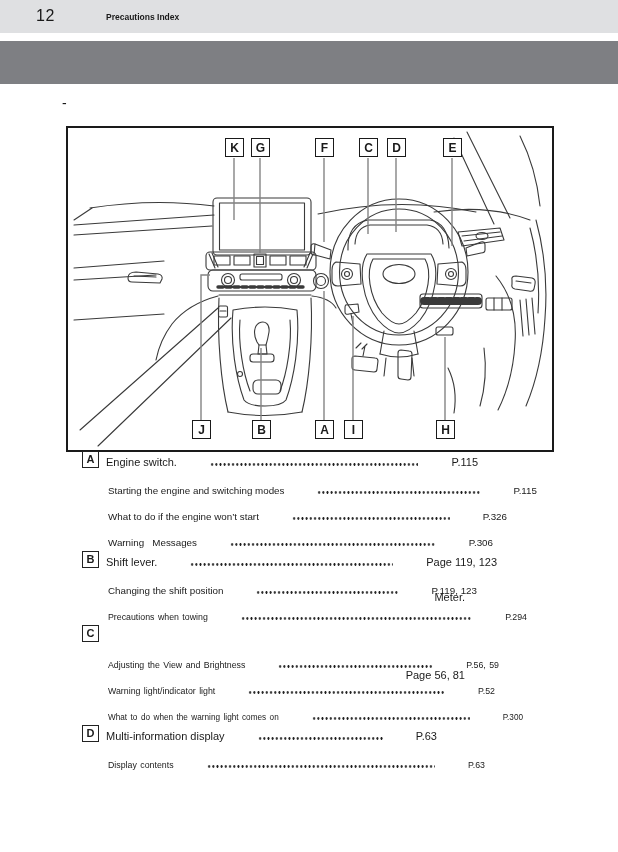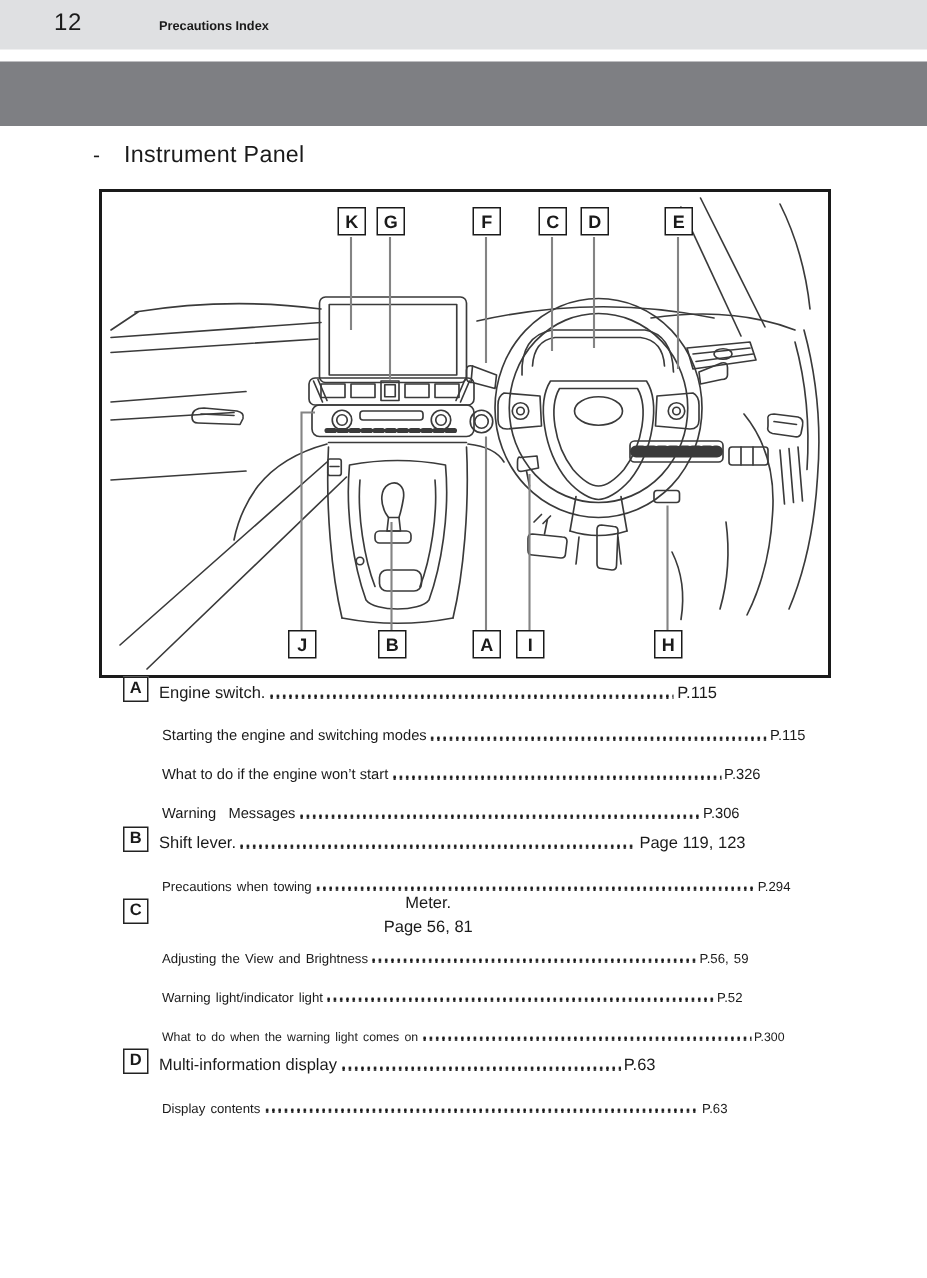--- a/index.html
+++ b/index.html
@@ -40,21 +40,21 @@
   }
 
   
   #index-list{position:absolute;top:448px;left:82px;width:500px;}
   .title-row{display:flex;align-items:center;height:22px;}
   .letter-box{
     width:17px;height:17px;border:1.7px solid #222;box-sizing:border-box;
     font-weight:bold;font-size:11px;line-height:14px;text-align:center;
     margin-right:7px;flex:0 0 auto;background:#fff;
   }
-  .row-flex{display:flex;align-items:center;}
+  .row-flex{display:flex;align-items:flex-end;gap:31px;}
   .title-row .row-flex{position:relative;top:3px;}
   .entry-row{display:flex;align-items:flex-end;height:26px;padding-left:26px;}
   .t{white-space:pre;}
   .pg{white-space:nowrap;}
   .dots{
     flex:1 1 auto;height:2.4px;margin:0 2px 2.5px 2px;align-self:flex-end;
     background-image:radial-gradient(circle,var(--text) 1px,transparent 1.2px);
     background-size:4.2px 2.4px;background-position:left center;background-repeat:repeat-x;
   }
   .sz-lg .t,.sz-lg .pg{font-size:11px;}
@@ -69,21 +69,20 @@
 
   <header class="topbar">
     <span class="pagenum">12</span>
     <span class="headtitle">Precautions Index</span>
   </header>
 
   <div class="banner"></div>
 
   <div class="section-title-row">
     <span class="section-marker">-</span>
-    <h1 class="section-title">Instrument Panel</h1>
   </div>
 
   <div class="figure">
     <svg viewBox="0 0 484 322" preserveAspectRatio="none">
       <g fill="none" stroke="#3a3a3a" stroke-width="1.1" stroke-linecap="round" stroke-linejoin="round">
 
         <path d="M6,97 L146,87"></path>
         <path d="M6,107 L144,98"></path>
         <path d="M22,80 Q85,70 146,78"></path>
         <path d="M6,92 L24,80"></path>
@@ -258,20 +257,27 @@
       </div>
       <div class="section">
         <div class="title-row sz-lg">
           <span class="letter-box">B</span>
           <span class="row-flex" style="width: 391px;">
             <span class="t">Shift lever.</span>
             <span class="dots"></span>
             <span class="pg">Page 119, 123</span>
           </span>
         </div>
+        <div class="entry-row sz-md">
+          <span class="row-flex" style="width: 369px;">
+            <span class="t">Changing the shift position</span>
+            <span class="dots"></span>
+            <span class="pg">P.119, 123</span>
+          </span>
+        </div>
         <div class="entry-row sz-sm">
           <span class="row-flex" style="width: 419px;">
             <span class="t">Precautions when towing</span>
             <span class="dots"></span>
             <span class="pg">P.294</span>
           </span>
         </div>
       </div>
       <div class="section">
         <div class="title-row sz-lg">

